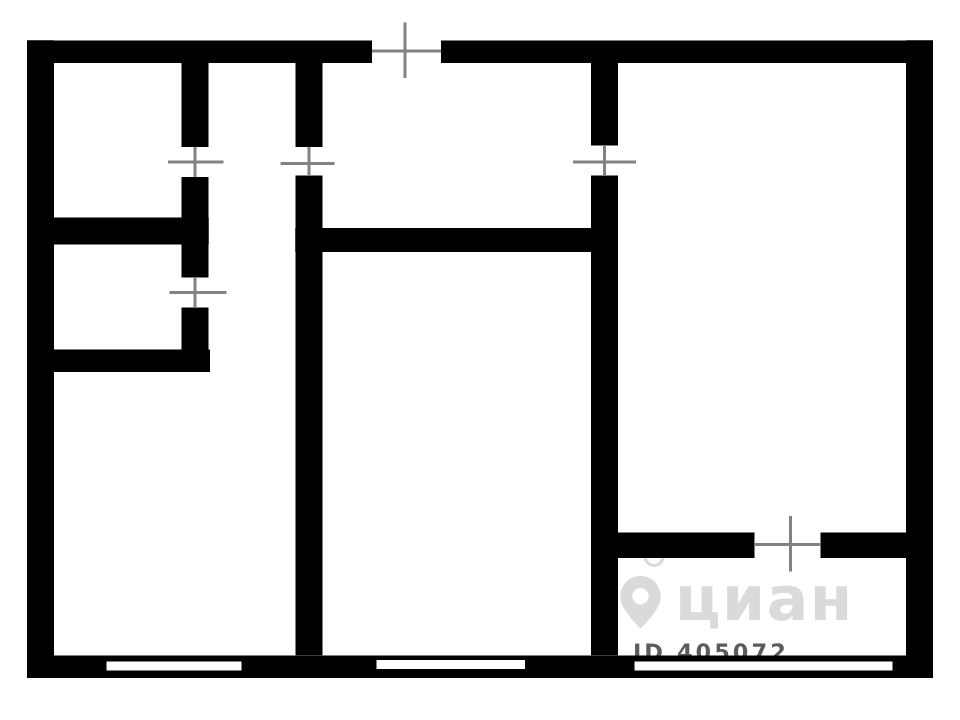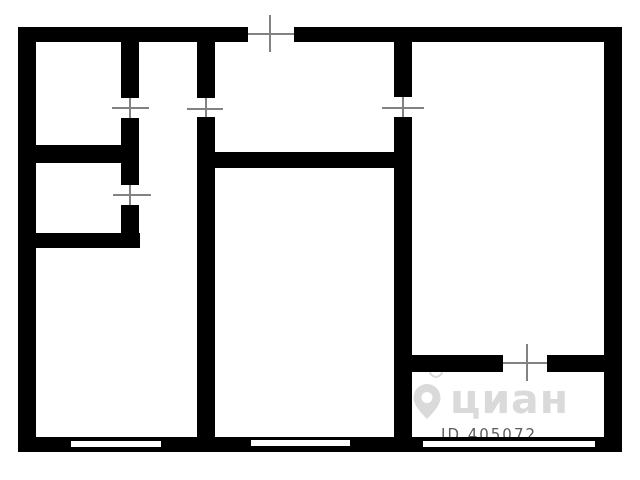--- a/index.html
+++ b/index.html
@@ -48,24 +48,24 @@
     left:40px;top:18px;
     font-size:41px;
     font-weight:bold;
     line-height:1;
     letter-spacing:1px;
     color:var(--wm,#dadada);
     white-space:nowrap;
   }
   .id-wm{
     position:absolute;
-    left:441px;top:426px;
+    left:422px;top:426px;
     z-index:1;
     font-size:15px;
-    font-weight:normal;
+    font-weight:bold;
     letter-spacing:2px;
     color:var(--wmid,#5c5c5c);
     white-space:nowrap;
   }
 </style>
 </head>
 <body>
 
 <div class="stage">
   <div id="walls-layer">

